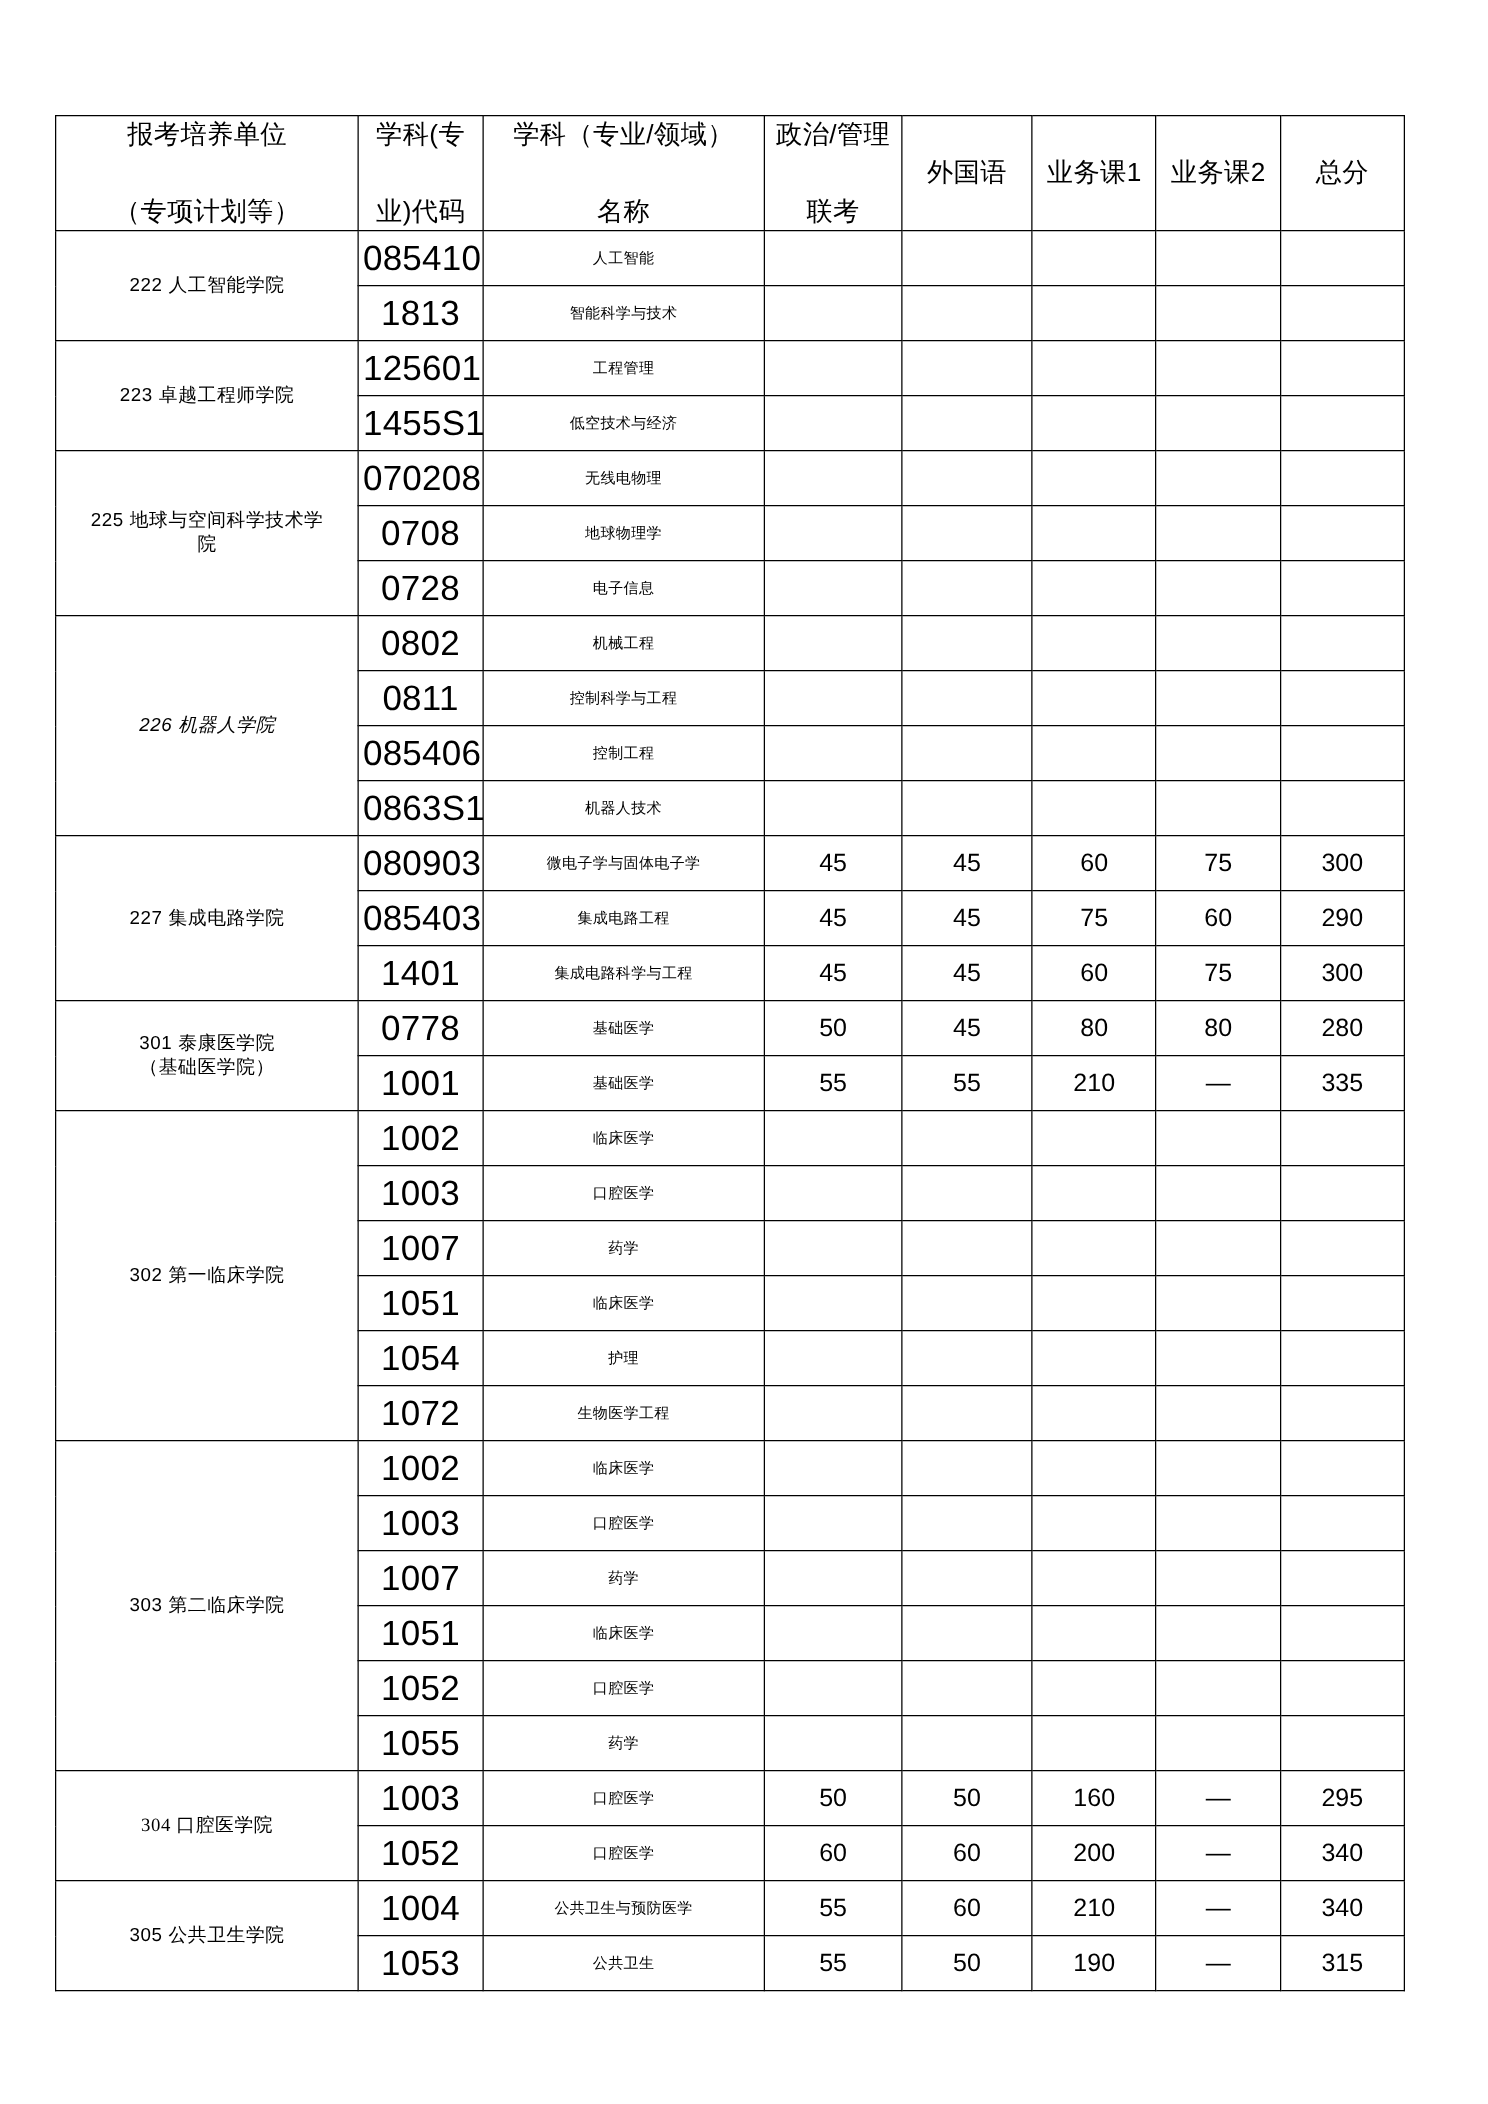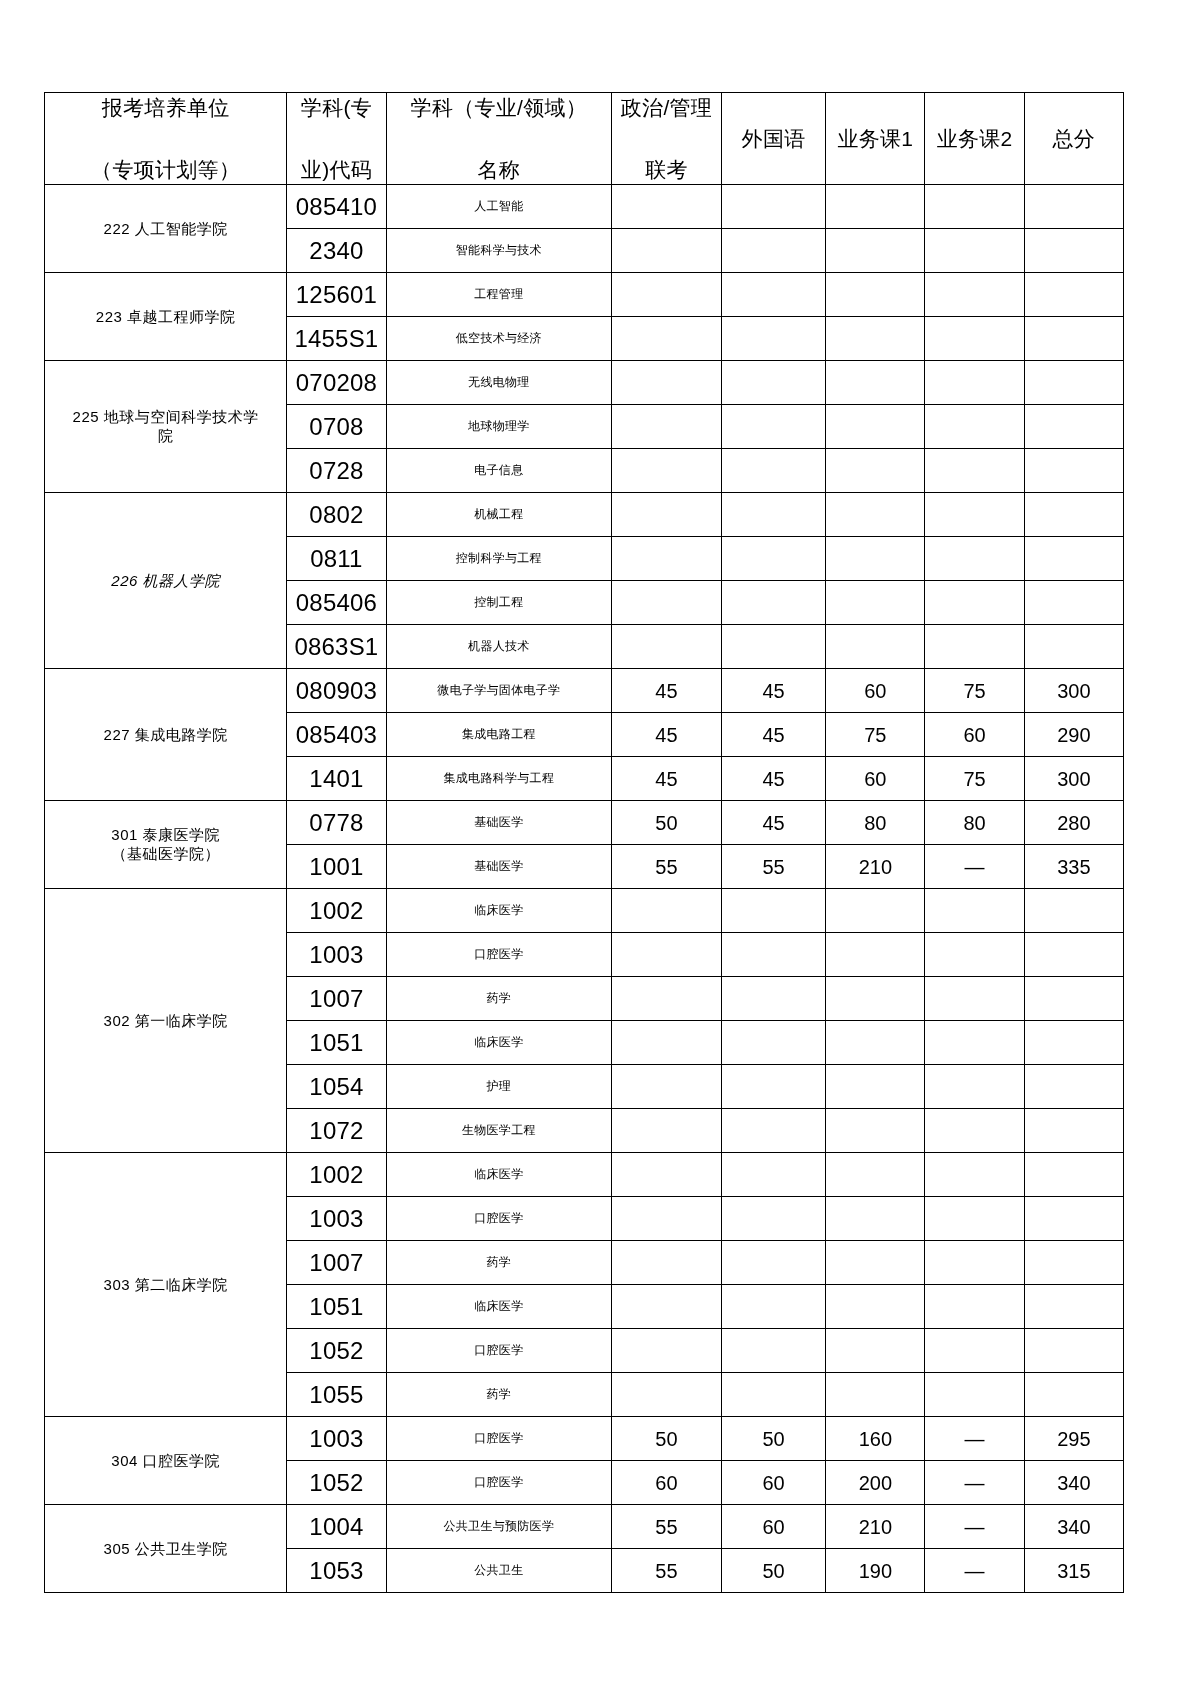--- a/index.html
+++ b/index.html
@@ -55,21 +55,21 @@
   thead td.head-unit { font-size: 21px; }
   tbody td {
     font-size: 20px;
     height: 39px;
   }
   td.unit-cell {
     font-size: 15px;
     letter-spacing: 0.5px;
   }
   td.code-cell {
-    font-size: 24px;
+    font-size: 28px;
     letter-spacing: 0.2px;
   }
   td.name-cell {
     font-size: 12px;
     letter-spacing: 0.3px;
   }
   td.num-cell {
     font-size: 20px;
   }
   .hdr-line2 { display: block; margin-top: 36px; }
@@ -120,21 +120,21 @@
           </td>
           <td class="code-cell">085410</td>
           <td class="name-cell">人工智能</td>
           <td class="num-cell"></td>
           <td class="num-cell"></td>
           <td class="num-cell"></td>
           <td class="num-cell"></td>
           <td class="num-cell"></td>
         </tr>
         <tr>
-          <td class="code-cell">2340</td>
+          <td class="code-cell">1813</td>
           <td class="name-cell">智能科学与技术</td>
           <td class="num-cell"></td>
           <td class="num-cell"></td>
           <td class="num-cell"></td>
           <td class="num-cell"></td>
           <td class="num-cell"></td>
         </tr>
         <tr>
           <td class="unit-cell" rowspan="2">
             <span style="display: block;">223  卓越工程师学院</span>
@@ -387,21 +387,21 @@
           <td class="code-cell">1055</td>
           <td class="name-cell">药学</td>
           <td class="num-cell"></td>
           <td class="num-cell"></td>
           <td class="num-cell"></td>
           <td class="num-cell"></td>
           <td class="num-cell"></td>
         </tr>
         <tr>
           <td class="unit-cell" rowspan="2">
-            <span style="display: block;">304  口腔医学院</span>
+            <span style="display: block; font-family: Liberation Serif, serif;">304  口腔医学院</span>
           </td>
           <td class="code-cell">1003</td>
           <td class="name-cell">口腔医学</td>
           <td class="num-cell">50</td>
           <td class="num-cell">50</td>
           <td class="num-cell">160</td>
           <td class="num-cell">—</td>
           <td class="num-cell">295</td>
         </tr>
         <tr>

